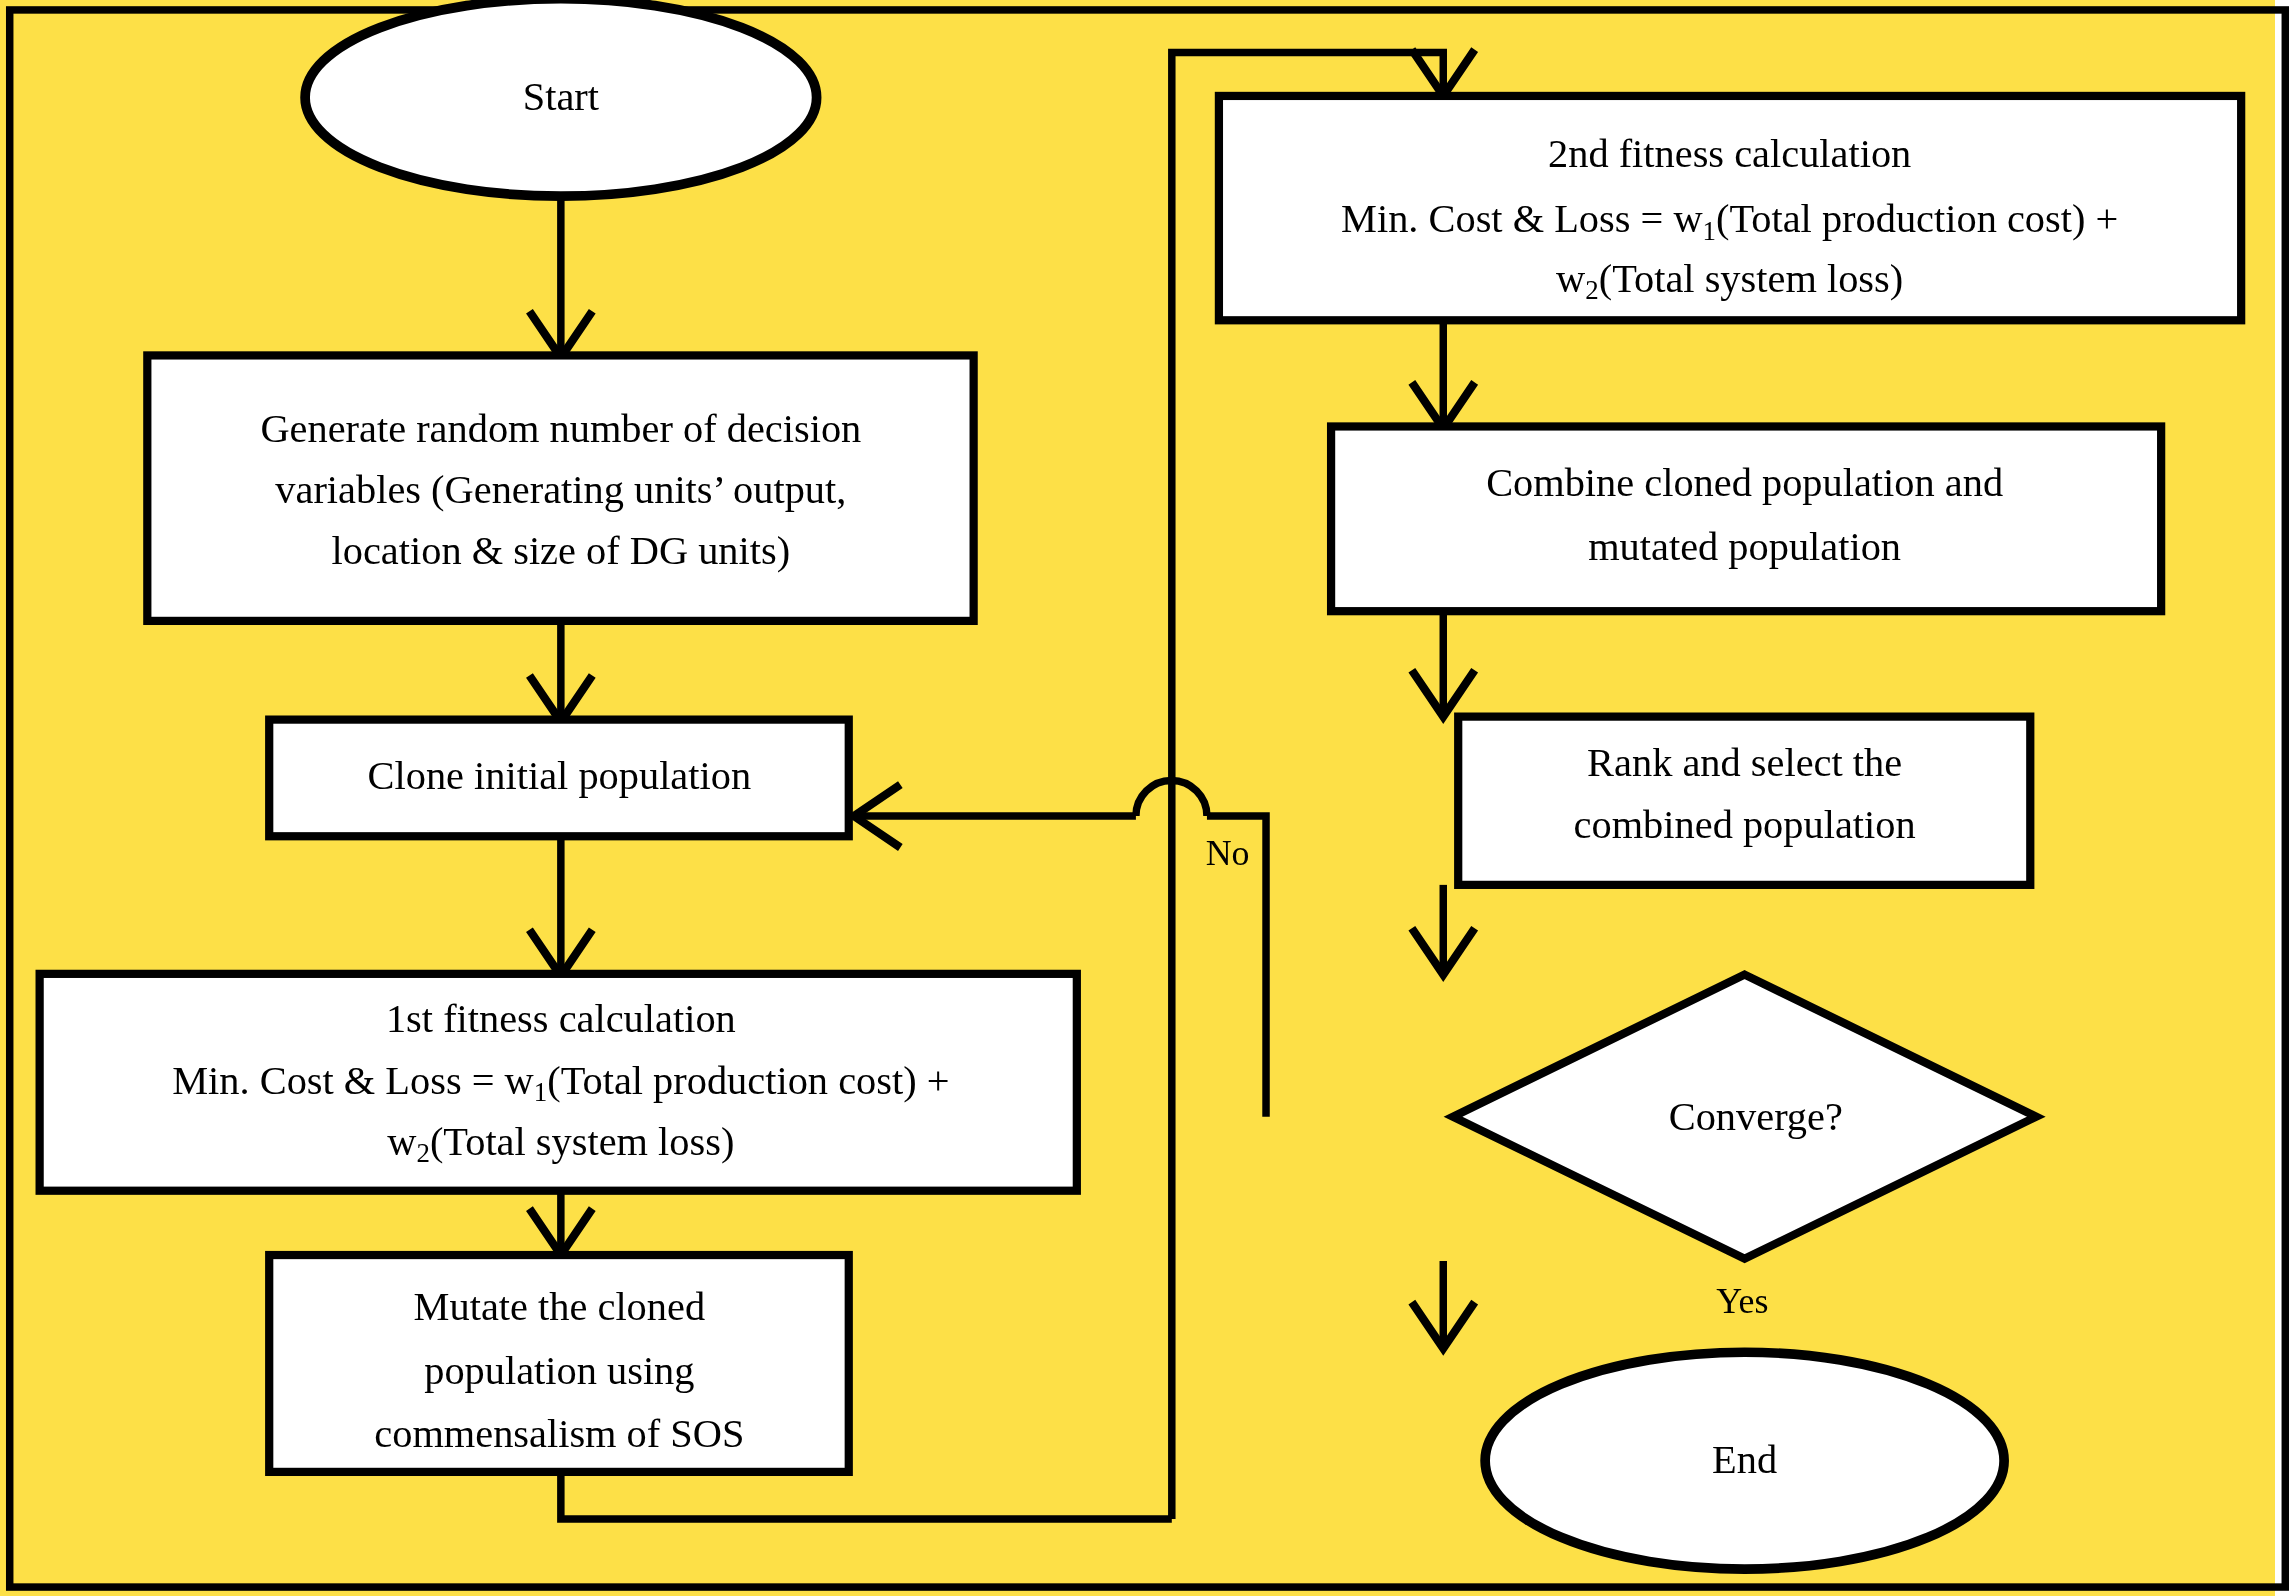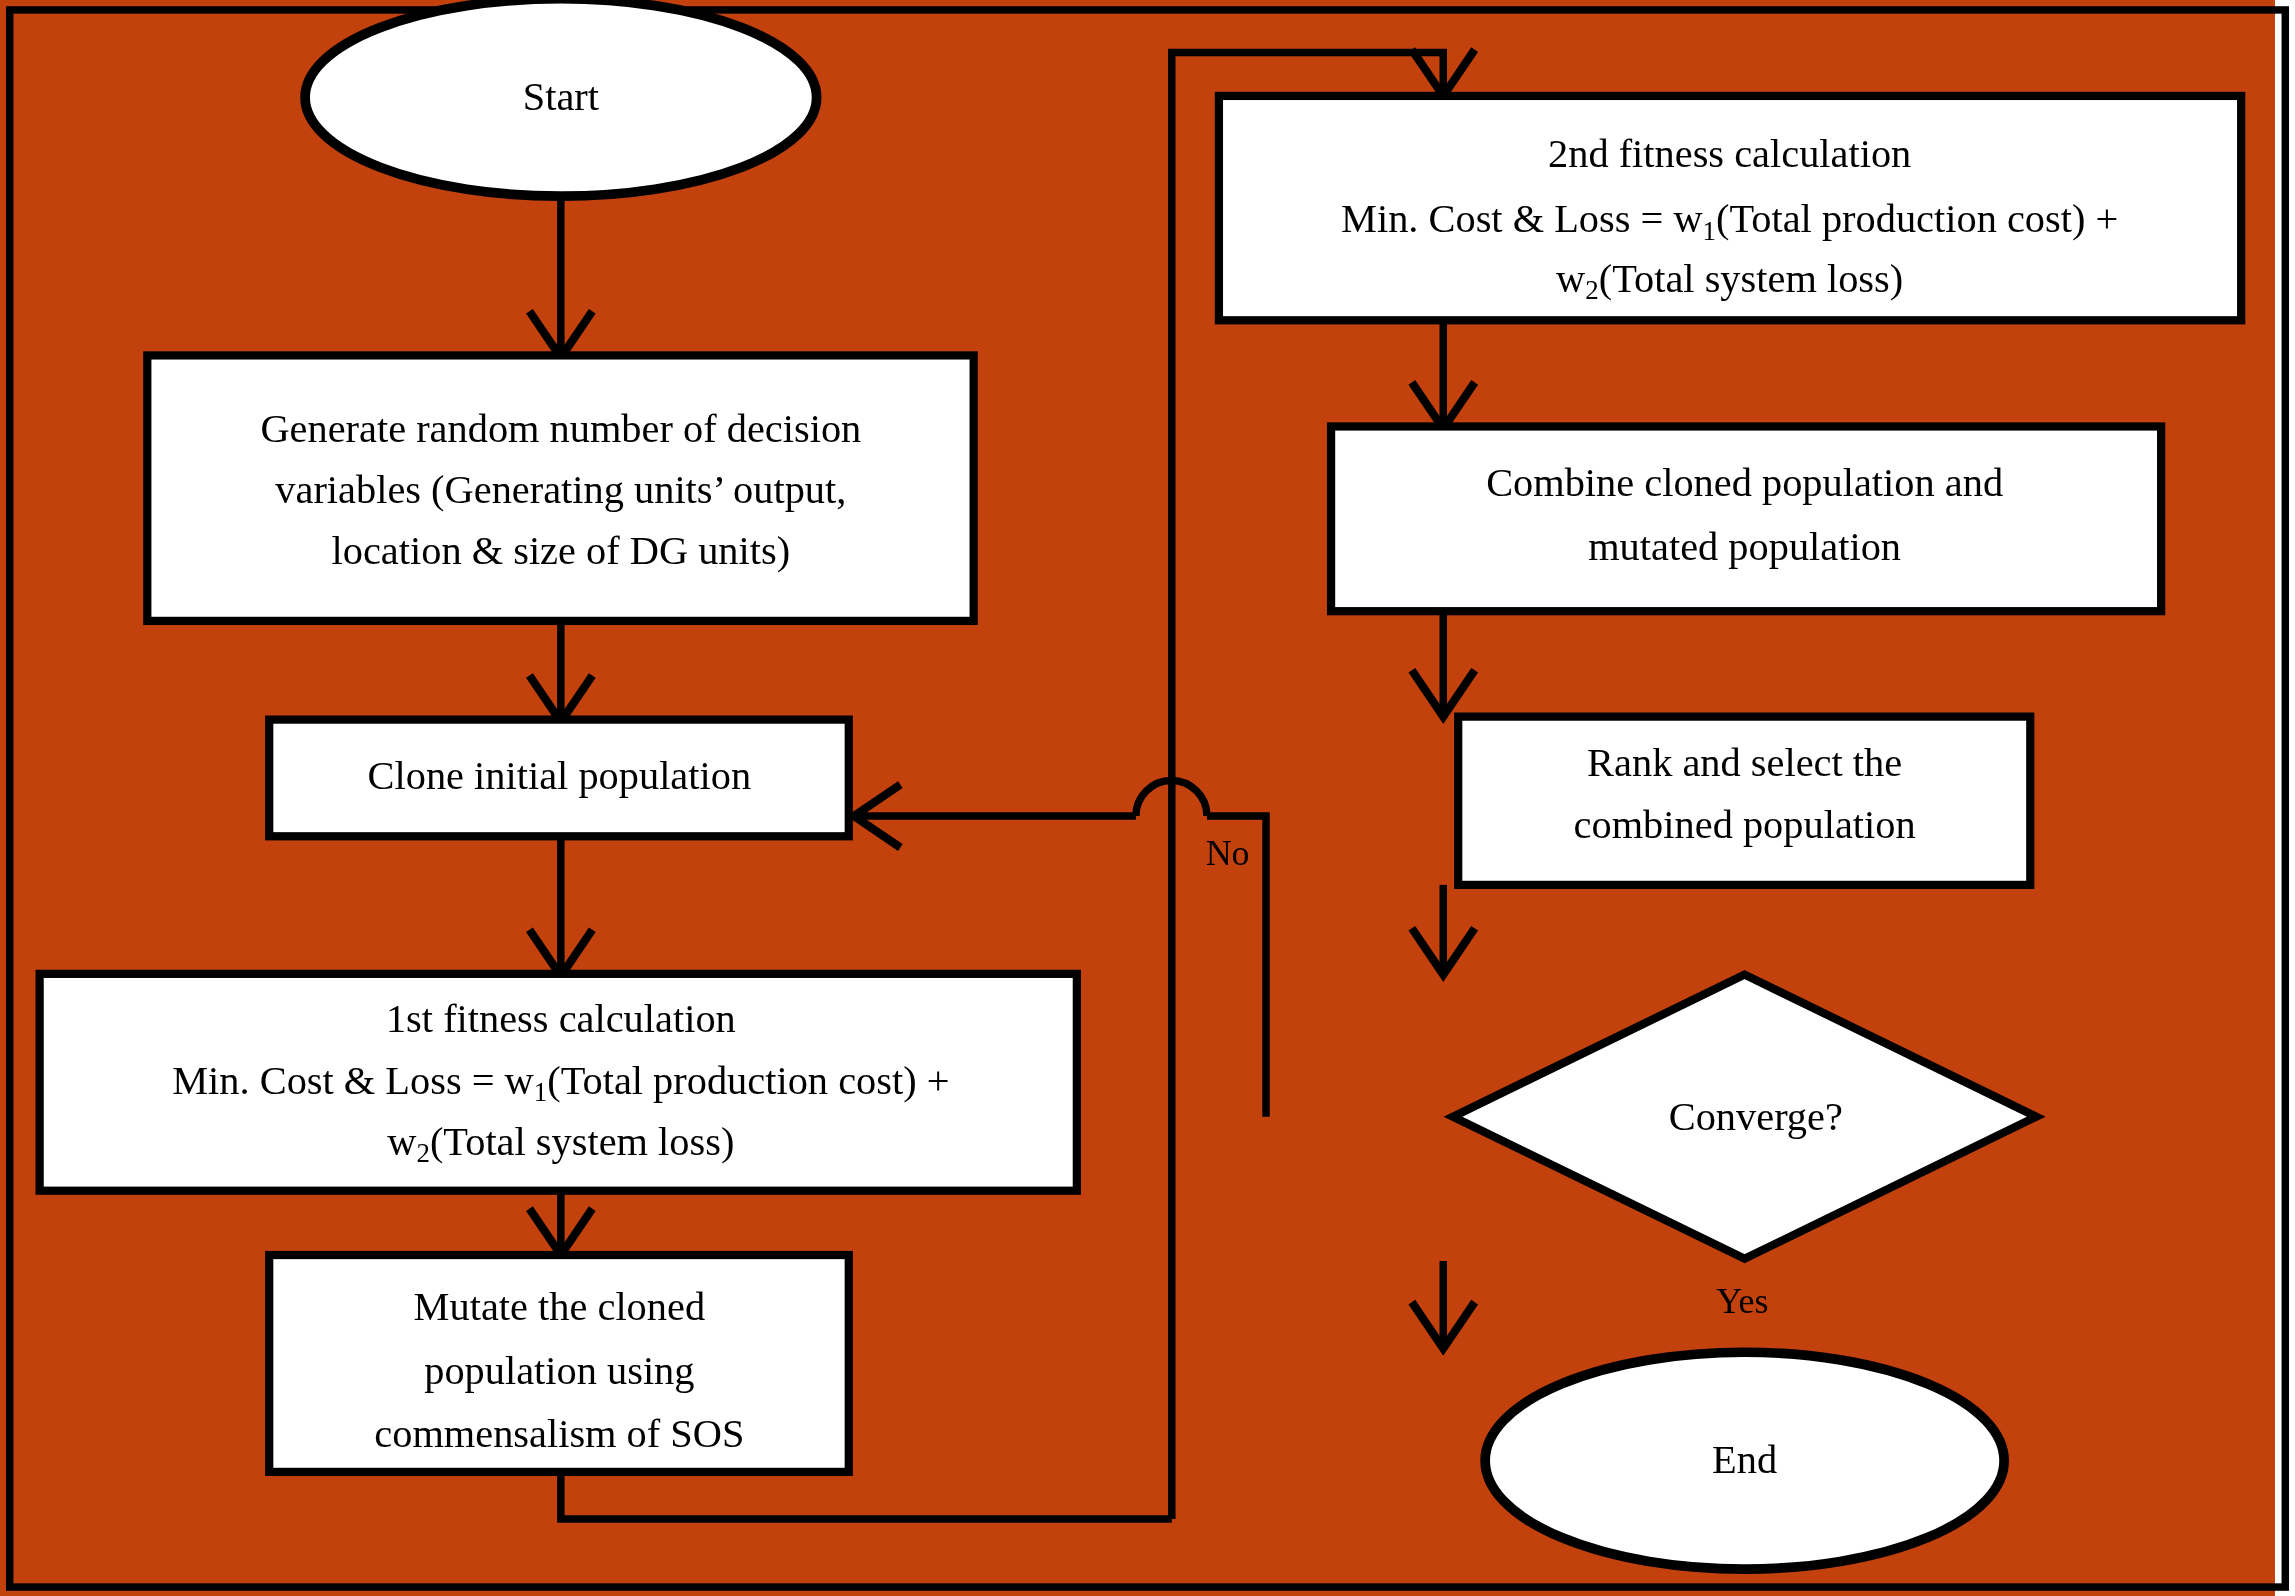--- a/index.html
+++ b/index.html
@@ -4,21 +4,21 @@
 <style>
   html, body {
     margin: 0;
     padding: 0;
     background: #ffffff;
   }
   #canvas {
     position: relative;
     width: 2275px;
     height: 1597px;
-    background: #c2410c;
+    background: #fde047;
     font-family: "Liberation Serif", "DejaVu Serif", serif;
   }
   svg#flow {
     position: absolute;
     top: 0;
     left: 0;
     width: 2295px;
     height: 1597px;
     display: block;
   }

